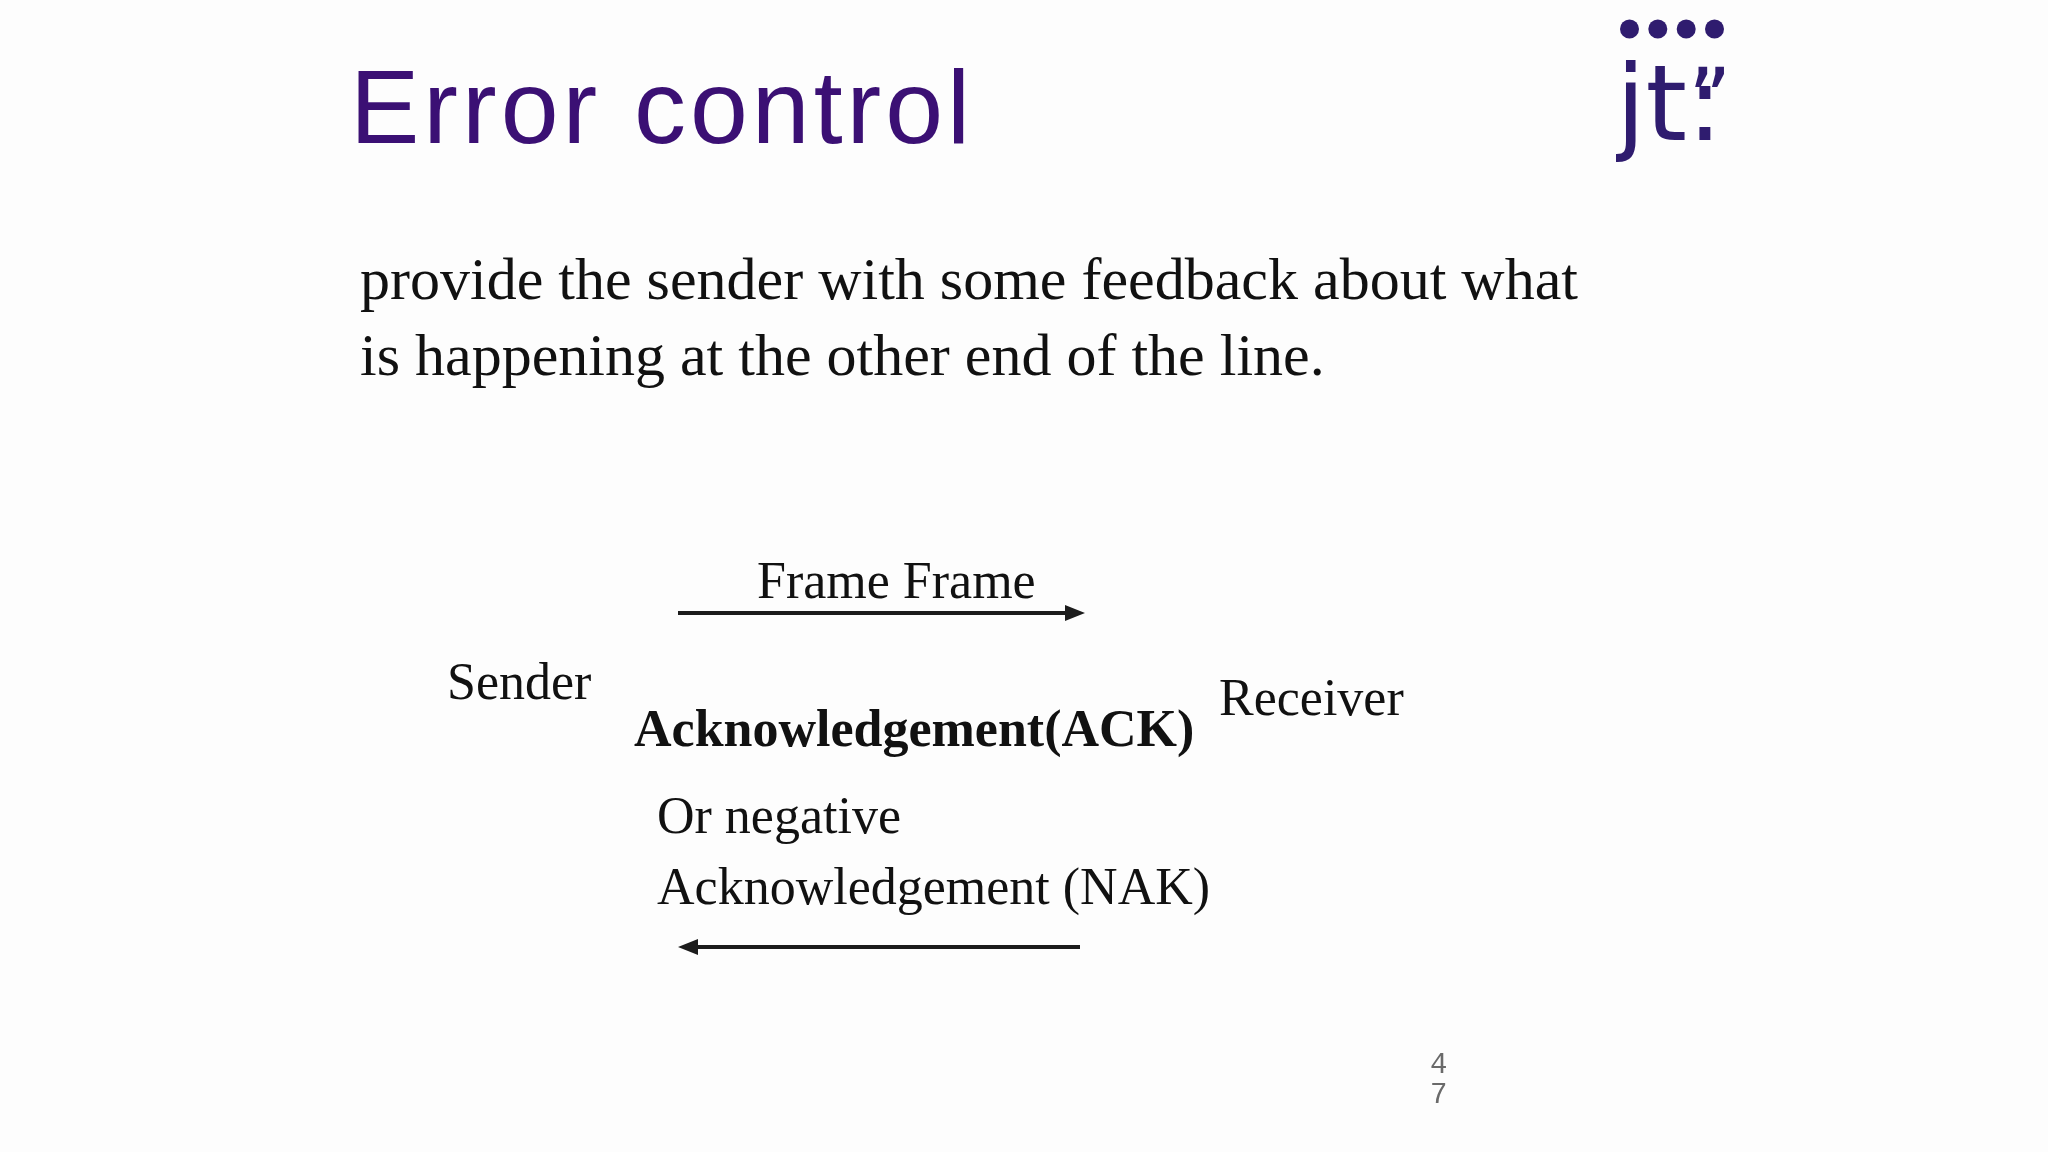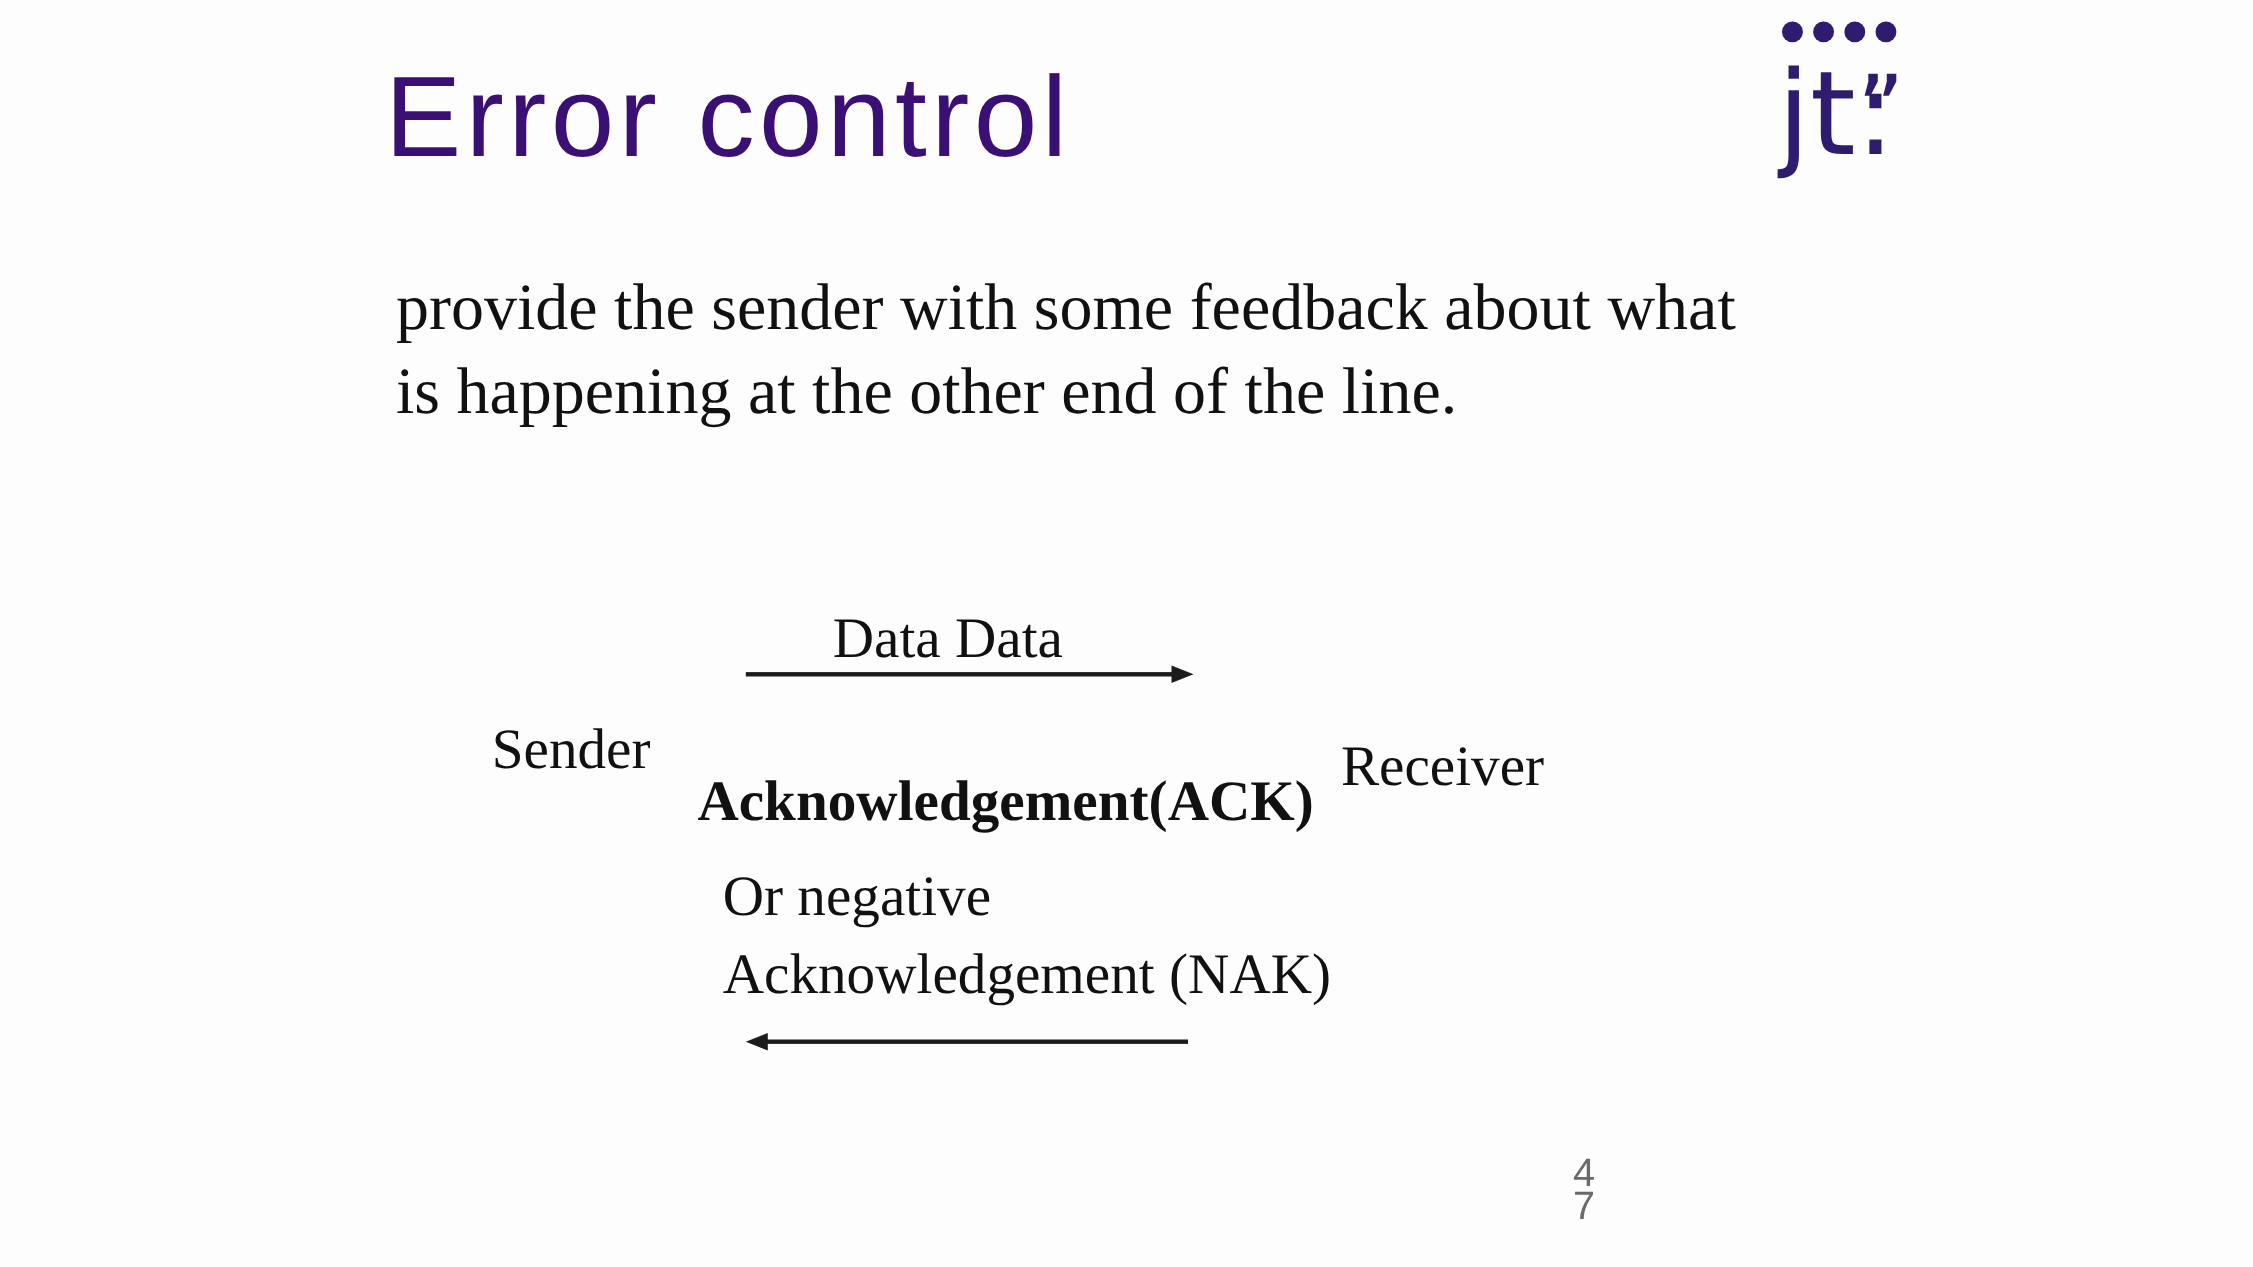--- a/index.html
+++ b/index.html
@@ -104,25 +104,25 @@
   .arrow-left { left: 678px; top: 939px; width: 402px; }
   .arrow-left .shaft { left: 17px; right: 0; }
   .arrow-left .head { left: 0; border-right: 20px solid #1c1c1c; }
 
   
   .page-number {
     position: absolute;
     left: 1430px;
     top: 1051px;
     width: 20px;
-    font-size: 36px;
+    font-size: 29px;
     line-height: 30px;
     color: #6a6a6a;
     word-break: break-all;
-    font-family: Liberation Sans, sans-serif;
+    font-family: Liberation Mono, monospace;
   }
 </style>
 </head>
 <body>
 
 <div class="slide">
 
   <h1 class="title">Error control</h1>
 
   <div class="logo">
@@ -134,21 +134,21 @@
       <text class="logo-jt" x="0" y="126">jt:</text>
       <text class="logo-quote" x="72" y="114">”</text>
     </svg>
   </div>
 
   <div class="body-text">
     <div>provide the sender with some feedback about what</div>
     <div>is happening at the other end of the line.</div>
   </div>
 
-  <div class="dlabel lbl-dataframe">Data Data</div>
+  <div class="dlabel lbl-dataframe">Frame Frame</div>
 
   <div class="arrow arrow-right">
     <div class="shaft"></div>
     <div class="head"></div>
   </div>
 
   <div class="dlabel lbl-sender">Sender</div>
 
   <div class="dlabel lbl-ack">Acknowledgement(ACK)</div>
 

